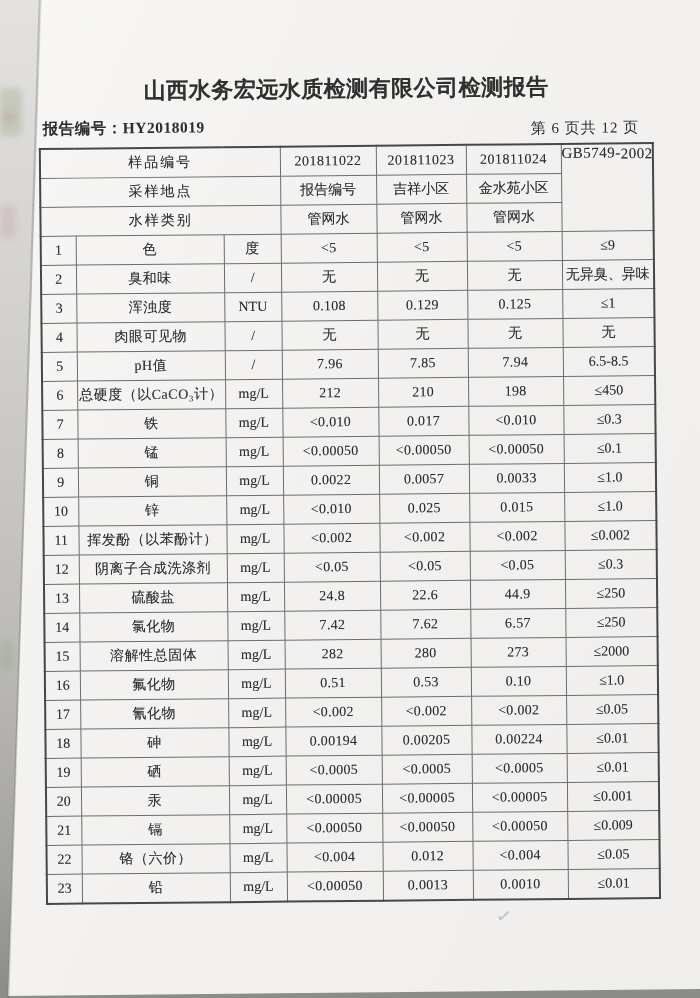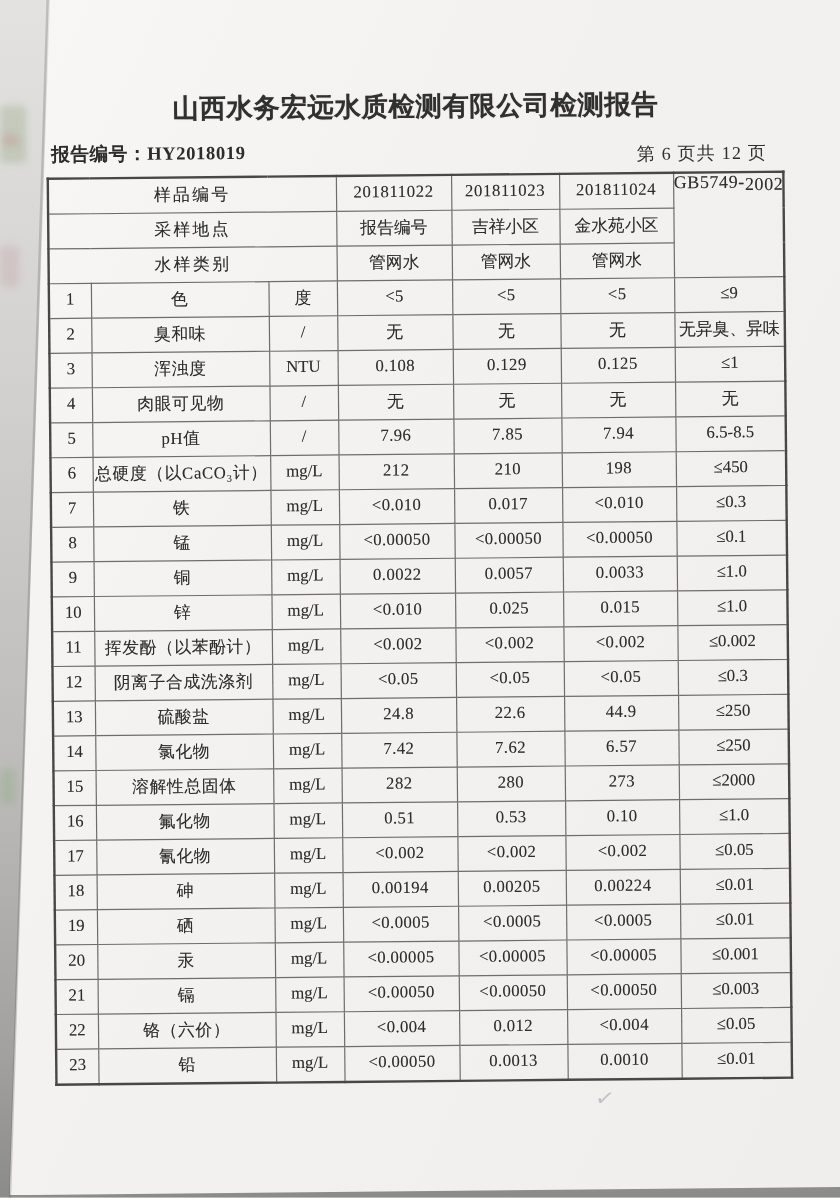--- a/index.html
+++ b/index.html
@@ -351,21 +351,21 @@
     <td class="c-limit">≤0.001</td>
   </tr>
 
   <tr>
     <td class="c-no">21</td>
     <td class="c-name">镉</td>
     <td class="c-unit">mg/L</td>
     <td class="c-val">&lt;0.00050</td>
     <td class="c-val">&lt;0.00050</td>
     <td class="c-val">&lt;0.00050</td>
-    <td class="c-limit">≤0.003</td>
+    <td class="c-limit">≤0.009</td>
   </tr>
 
   <tr>
     <td class="c-no">22</td>
     <td class="c-name">铬（六价）</td>
     <td class="c-unit">mg/L</td>
     <td class="c-val">&lt;0.004</td>
     <td class="c-val">0.012</td>
     <td class="c-val">&lt;0.004</td>
     <td class="c-limit">≤0.05</td>

